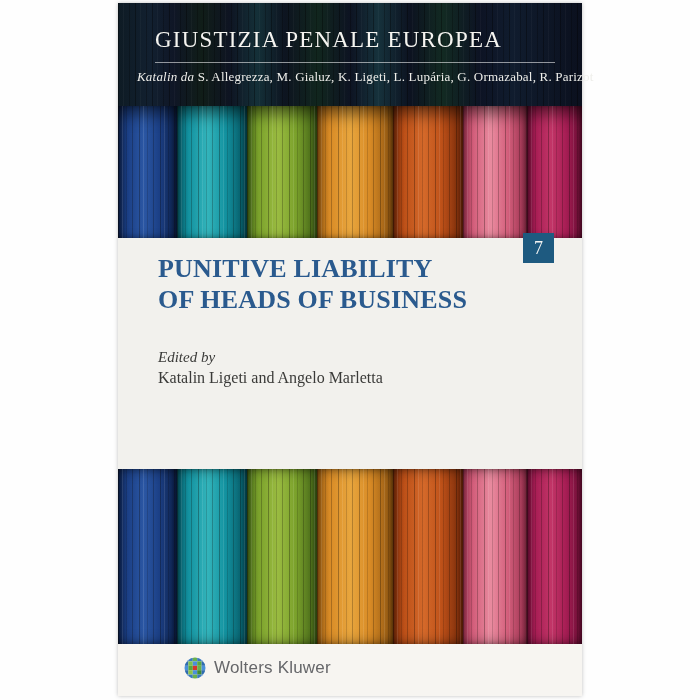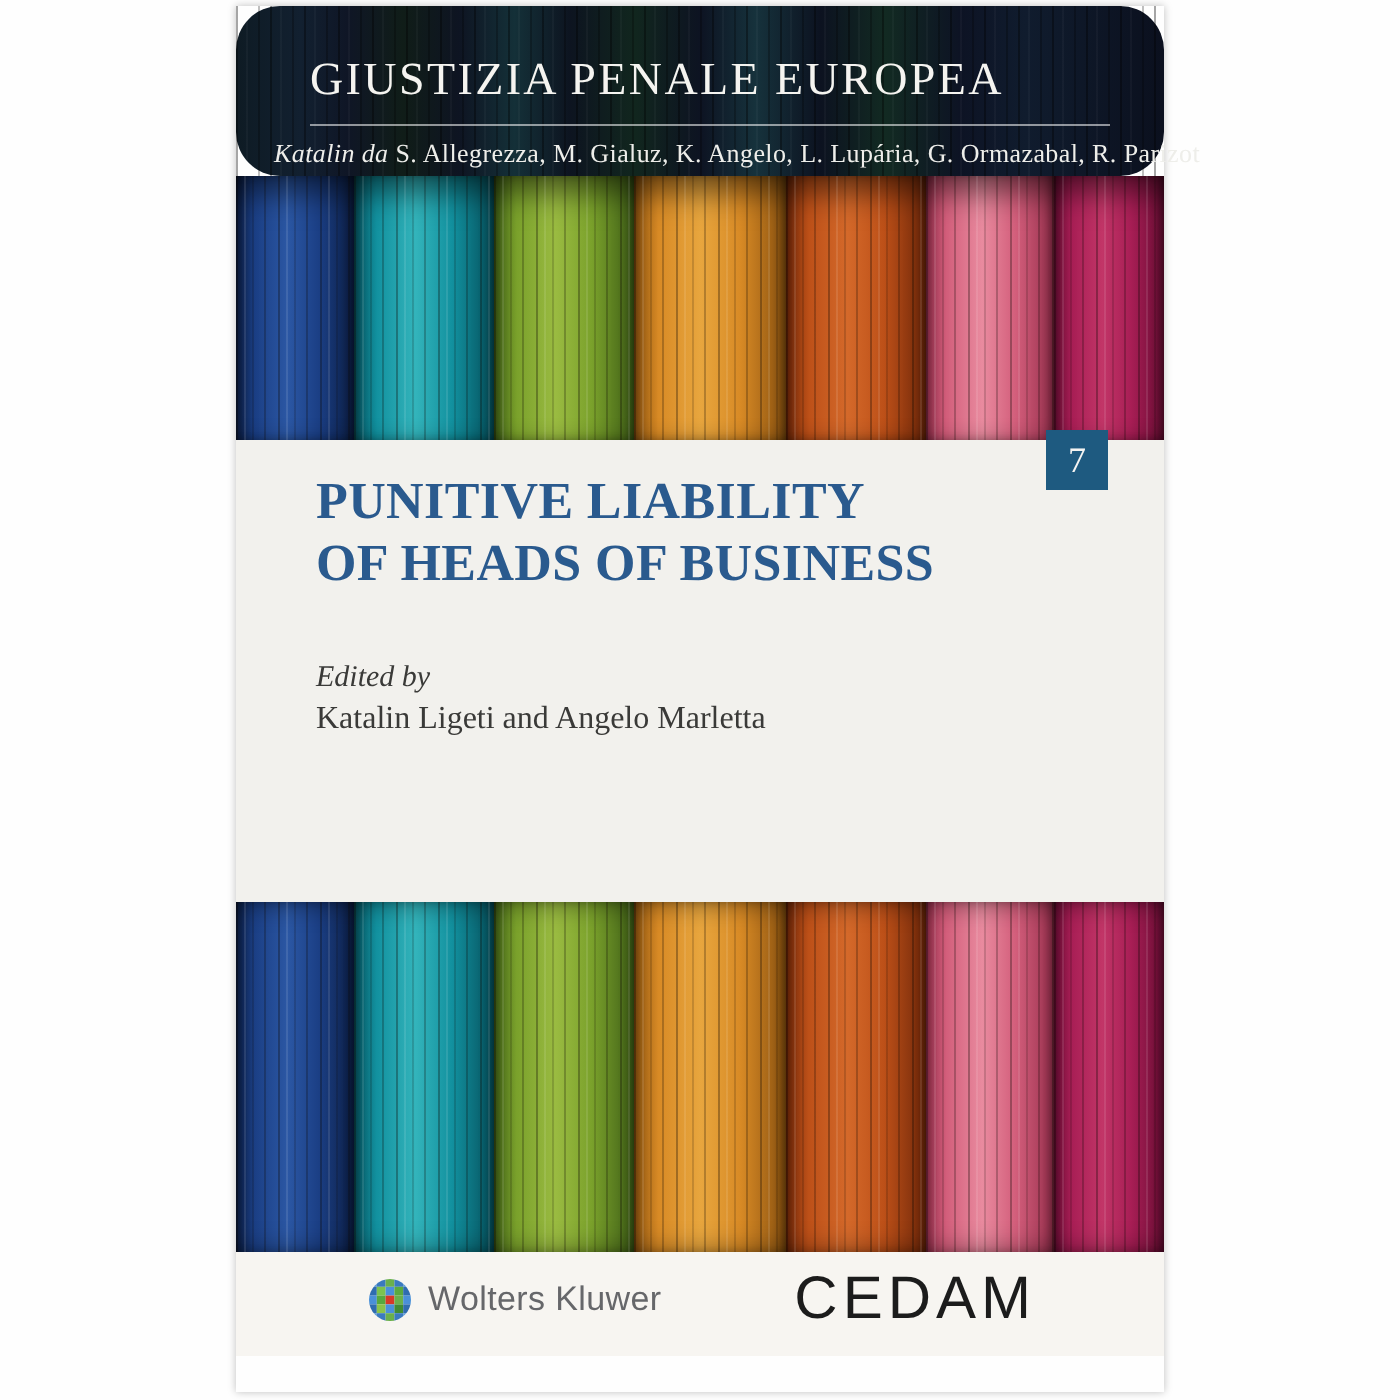--- a/index.html
+++ b/index.html
@@ -2,26 +2,26 @@
 <html><head>
 <meta charset="utf-8">
 <style>
   html,body{margin:0;padding:0;background:#ffffff;}
   .page{position:relative;width:700px;height:700px;background:#fefefe;overflow:hidden;
         font-family:"Liberation Serif",serif;}
   .cover{position:absolute;left:118px;top:3px;width:464px;height:693px;
          box-shadow:0 0 4px rgba(0,0,0,.25);display:flex;flex-direction:column;}
 
   
-  .series-band{position:relative;height:85px;flex:none;
+  .series-band{position:relative;height:103px;flex:none;
     background:linear-gradient(90deg,
       #0e1b24 0%,#122030 7%,#0f1626 12%,#101d18 18%,#0e1422 24%,
       #143038 30%,#0d1420 36%,#11261e 43%,#0d1322 50%,
       #16323c 56%,#0c1220 63%,#122a22 70%,#0d1324 78%,
-      #101c2e 85%,#0b101e 100%);border-radius:22px;}
+      #101c2e 85%,#0b101e 100%);}
   .series-band::before{content:"";position:absolute;inset:0;
     background:repeating-linear-gradient(90deg,
       rgba(0,0,0,.35) 0 1px,transparent 1px 5px,
       rgba(255,255,255,.03) 5px 6px,transparent 6px 11px,
       rgba(0,0,0,.25) 11px 12px,transparent 12px 17px);}
   .series-inner{position:relative;z-index:2;padding-top:24px;}
   .series-title{margin-left:37px;color:#f5f4f0;font-size:23px;letter-spacing:1.2px;
     font-weight:normal;}
   .series-rule{margin:9px 27px 6px 37px;border:0;border-top:1px solid rgba(255,255,255,.55);}
   .series-sub{margin-left:19px;color:#eeeeea;font-size:13px;letter-spacing:.2px;white-space:nowrap;}
@@ -70,21 +70,21 @@
 </head>
 <body>
 
 <div class="page">
   <div class="cover">
 
     <div class="series-band">
       <div class="series-inner">
         <div class="series-title">GIUSTIZIA PENALE EUROPEA</div>
         <hr class="series-rule">
-        <div class="series-sub"><span class="ital">Katalin da</span><span> S. Allegrezza, M. Gialuz, K. Angelo, L. Lupária, G. Ormazabal, R. Parizot</span></div>
+        <div class="series-sub"><span class="ital">Katalin da</span><span> S. Allegrezza, M. Gialuz, K. Ligeti, L. Lupária, G. Ormazabal, R. Parizot</span></div>
       </div>
     </div>
 
     <div class="planks planks-upper">
         <div class="plank" style="--c: #1b3f85; --d: #0d1f46; --l: #2b57a4; flex-basis: 12.7%;"></div>
         <div class="plank" style="--c: #12919f; --d: #06505c; --l: #33b4bb; flex-basis: 15.1%;"></div>
         <div class="plank" style="--c: #7aa12b; --d: #3f5f17; --l: #9abb41; flex-basis: 15.1%;"></div>
         <div class="plank" style="--c: #d88a25; --d: #8a5210; --l: #e8a63e; flex-basis: 16.4%;"></div>
         <div class="plank" style="--c: #bd5018; --d: #71280a; --l: #d4692a; flex-basis: 15.1%;"></div>
         <div class="plank" style="--c: #d35e7b; --d: #99304e; --l: #e98b9f; flex-basis: 13.8%;"></div>
@@ -144,17 +144,16 @@
             <rect x="17.6" y="13.2" width="4.4" height="4.4" fill="#2f6cb0"></rect>
             <rect x="0" y="17.6" width="4.4" height="4.4" fill="#5b9bd5"></rect>
             <rect x="4.4" y="17.6" width="4.4" height="4.4" fill="#3a7abf"></rect>
             <rect x="8.8" y="17.6" width="4.4" height="4.4" fill="#6ab04c"></rect>
             <rect x="13.2" y="17.6" width="4.4" height="4.4" fill="#3a7abf"></rect>
             <rect x="17.6" y="17.6" width="4.4" height="4.4" fill="#5b9bd5"></rect>
           </g>
         </svg>
         <span class="wk-text">Wolters Kluwer</span>
       </div>
-      <div class="cedam">CEDAM</div>
     </div>
 
   </div>
 </div>
 
 </body></html>

